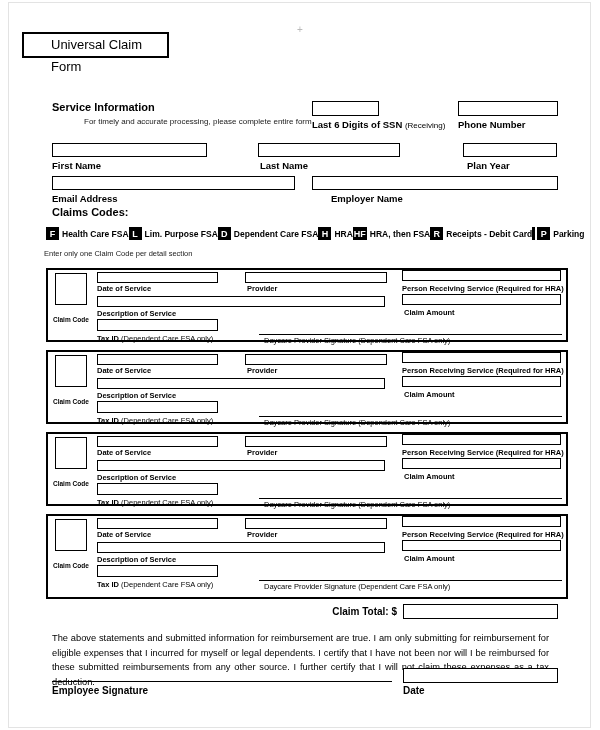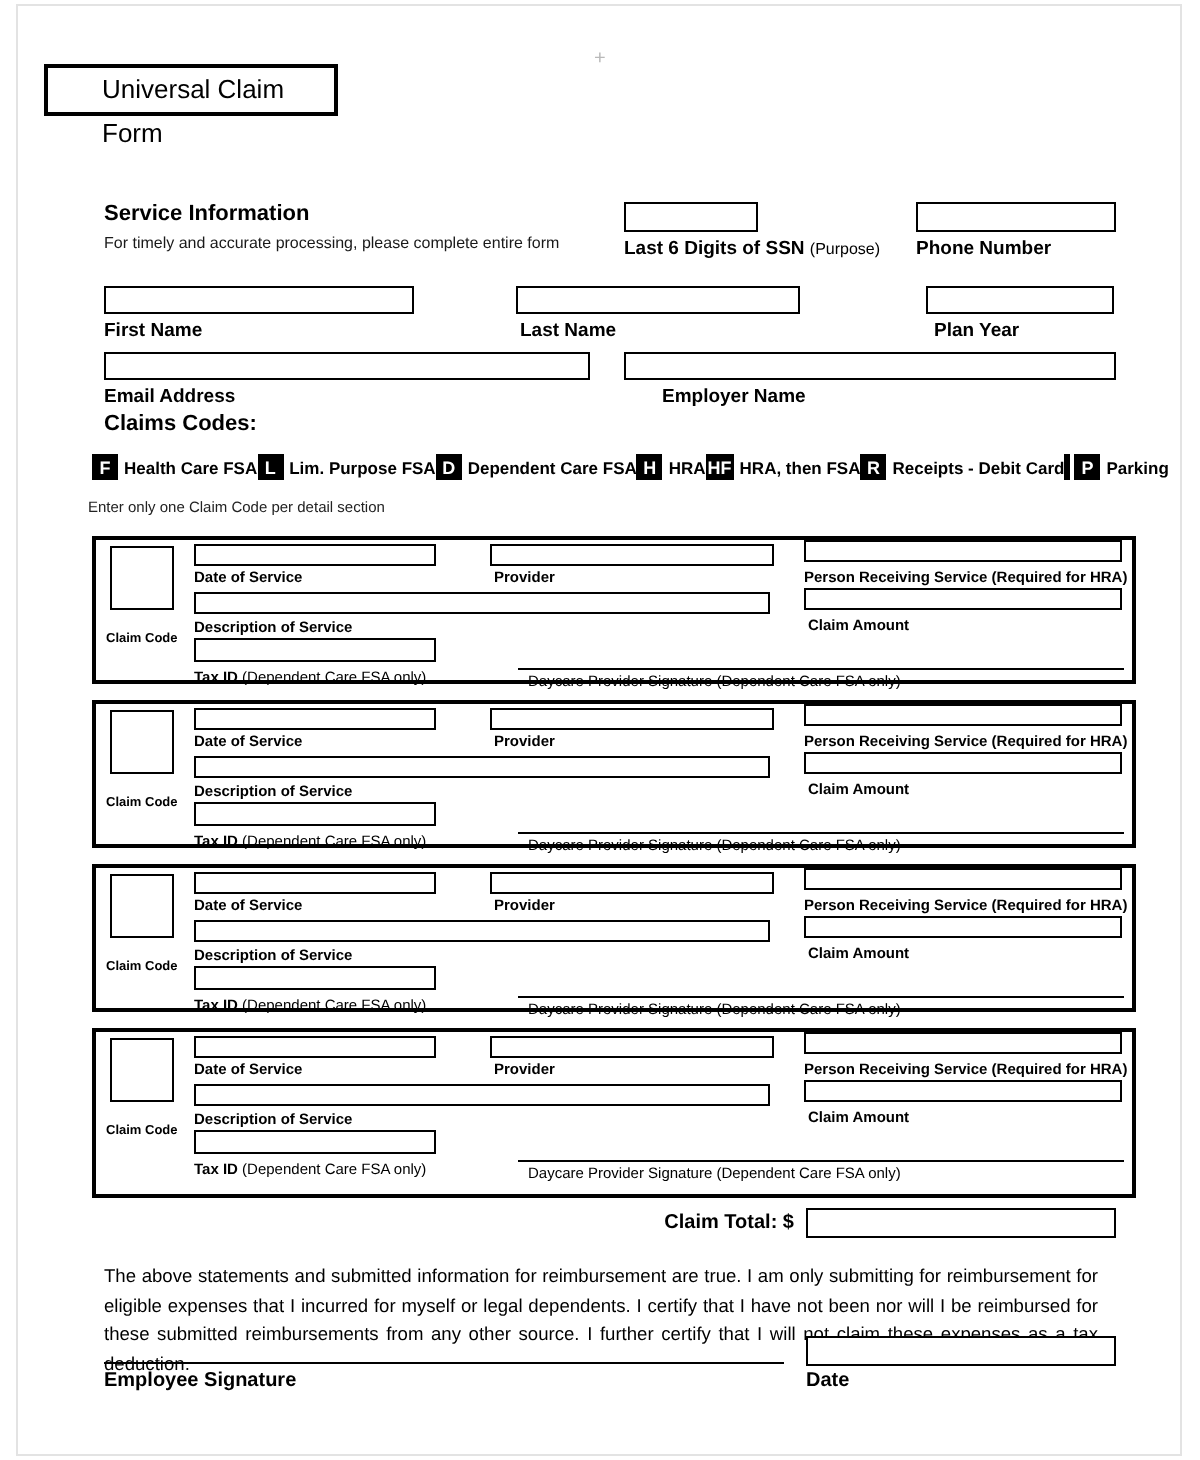--- a/index.html
+++ b/index.html
@@ -7,21 +7,21 @@
     font-family:"Liberation Sans", sans-serif; overflow:hidden; position:relative; }
   .abs { position:absolute; }
   .page-edge { position:absolute; left:8px; top:2px; width:583px; height:726px;
     border:1px solid #e3e3e3; pointer-events:none; }
   .plus-mark { position:absolute; left:297px; top:24px; color:#b9b9b9; font-size:10px; }
 
   .title-box { position:absolute; left:22px; top:32px; width:147px; height:26px;
     border:2px solid #000; font-size:13px; line-height:22px; padding-left:27px; }
 
   .h-bold { font-weight:bold; font-size:11px; }
-  .sub-note { font-size:8px; color:#1a1a1a; }
+  .sub-note { font-size:8px; color:#1a1a1a;margin-left:32px; }
   .fld-label { font-weight:bold; font-size:9.5px; white-space:nowrap; }
   .fld-note { font-weight:normal; font-size:8px; }
 
   input.ibox { position:absolute; border:1.6px solid #000; background:#fff;
     font:inherit; font-size:9px; padding:0 3px; outline:none; }
 
   .codes-row { position:absolute; left:46px; top:227px; width:522px;
     display:flex; justify-content:space-between; align-items:center; }
   .code-item { display:flex; align-items:center; gap:3px; }
   .code-badge { position:relative; min-width:13px; height:13px; padding:0 1px;
@@ -61,21 +61,21 @@
 <div class="plus-mark">+</div>
 
 <div class="title-box">Universal Claim Form</div>
 
 <div class="abs h-bold" style="left:52px; top:101px;">Service Information</div>
 <div class="abs sub-note" style="left:52px; top:117px;">For timely and accurate processing, please complete entire form</div>
 
 <input class="ibox" style="left: 312px; top: 101px; width: 67px; height: 15px;">
 <div class="abs fld-label" style="left:312px; top:119px;">
   <span>Last 6 Digits of SSN</span>
-  <span class="fld-note">(Purpose)</span>
+  <span class="fld-note">(Receiving)</span>
 </div>
 <input class="ibox" style="left: 458px; top: 101px; width: 100px; height: 15px;">
 <div class="abs fld-label" style="left:458px; top:119px;">Phone Number</div>
 
 <input class="ibox" style="left: 52px; top: 143px; width: 155px; height: 14px;">
 <div class="abs fld-label" style="left:52px; top:160px;">First Name</div>
 <input class="ibox" style="left: 258px; top: 143px; width: 142px; height: 14px;">
 <div class="abs fld-label" style="left:260px; top:160px;">Last Name</div>
 <input class="ibox" style="left: 463px; top: 143px; width: 94px; height: 14px;">
 <div class="abs fld-label" style="left:467px; top:160px;">Plan Year</div>

